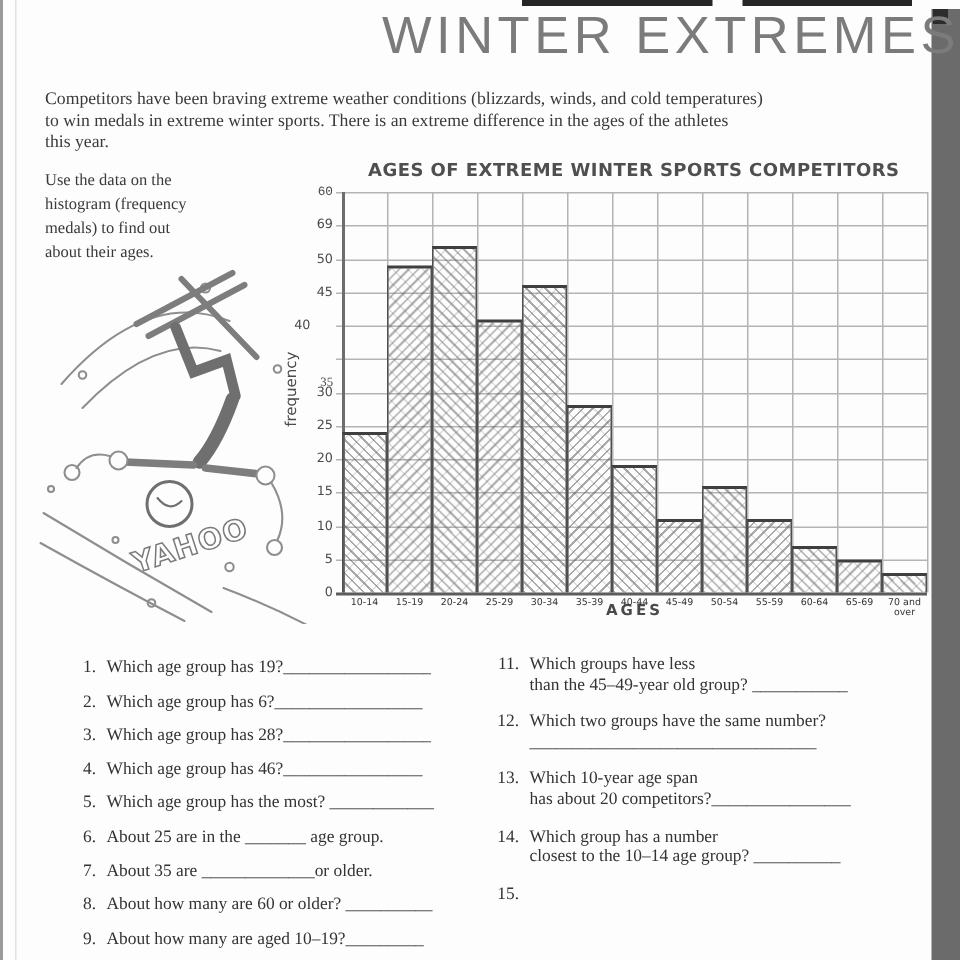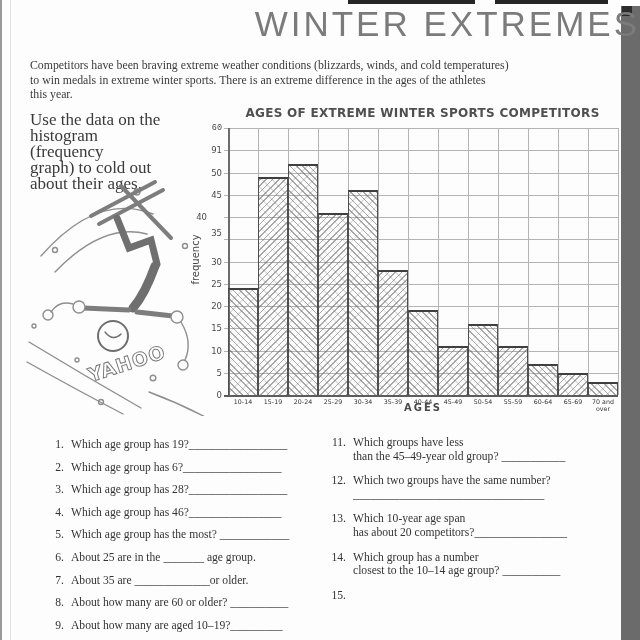--- a/index.html
+++ b/index.html
@@ -15,21 +15,21 @@
   .artifact1{position:absolute;left:348px;top:0;width:127px;height:4px;background:#262626;}
   .artifact2{position:absolute;left:495px;top:0;width:113px;height:4px;background:#262626;}
 
   .page-title{
     position:absolute;left:75px;top:4px;width:565px;text-align:right;
     font-family:"Liberation Sans", sans-serif;font-size:35px;font-weight:400;
     letter-spacing:3px;color:#7b7b7b;
   }
   .intro{position:absolute;left:30px;top:58px;width:585px;font-size:11.8px;line-height:14.6px;color:#3a3a3a;}
   .intro div{white-space:nowrap;}
-  .instructions{position:absolute;left:30px;top:112px;width:135px;font-size:17px;line-height:16px;color:#3a3a3a;}
+  .instructions{position:absolute;left:30px;top:112px;width:135px;font-size:11px;line-height:16px;color:#3a3a3a;}
 
   .illustration{position:absolute;left:25px;top:176px;width:195px;height:240px;}
 
   
   .chart{position:absolute;left:185px;top:106px;width:437px;height:330px;}
   .chart-title{
     position:absolute;left:40px;top:0;width:395px;text-align:center;
     font-family:"DejaVu Sans", sans-serif;font-size:12px;font-weight:700;
     letter-spacing:.3px;color:#4f4f4f;
   }
@@ -89,21 +89,21 @@
 
 <div class="page-title">WINTER EXTREMES</div>
 <div class="intro">
     <div>Competitors have been braving extreme weather conditions (blizzards, winds, and cold temperatures)</div>
     <div>to win medals in extreme winter sports. There is an extreme difference in the ages of the athletes</div>
     <div>this year.</div>
   </div>
 <div class="instructions">
     <div>Use the data on the</div>
     <div>histogram (frequency</div>
-    <div>graph) to cold out</div>
+    <div>medals) to find out</div>
     <div>about their ages.</div>
   </div>
 
 <div class="illustration">
   <svg width="195" height="240" viewBox="0 0 195 240">
     <g fill="none" stroke="#8e8e8e" stroke-width="1.4" stroke-linecap="round">
 
       <path d="M16,80 Q72,16 128,38"></path>
       <path d="M30,96 Q78,46 122,58"></path>
 
@@ -203,25 +203,25 @@
     <div class="xlab" style="left: 373px; top: 293px;">65-69</div>
     <div class="xlab" style="left: 403px; top: 293px;">70 and
 over</div>
     <div class="ylab-num" style="left: 15px; top: 284px;">0</div>
     <div class="ylab-num" style="left: 15px; top: 261.75px;">5</div>
     <div class="ylab-num" style="left: 15px; top: 239.5px;">10</div>
     <div class="ylab-num" style="left: 15px; top: 217.25px;">15</div>
     <div class="ylab-num" style="left: 15px; top: 195px;">20</div>
     <div class="ylab-num" style="left: 15px; top: 172.75px;">25</div>
     <div class="ylab-num" style="left: 15px; top: 150.5px;">30</div>
-    <div class="ylab-num" style="left: 15px; top: 122px;">35</div>
+    <div class="ylab-num" style="left: 15px; top: 143px; font-family: Liberation Serif, serif;">35</div>
     <div class="ylab-num" style="left: 0; top: 106px;">40</div>
     <div class="ylab-num" style="left: 15px; top: 83.75px;">45</div>
     <div class="ylab-num" style="left: 15px; top: 61.5px;">50</div>
-    <div class="ylab-num" style="left: 15px; top: 39.25px;">91</div>
+    <div class="ylab-num" style="left: 15px; top: 39.25px;">69</div>
     <div class="ylab-num" style="left: 15px; top: 17px; font-family: Liberation Mono, monospace;">60</div>
   </div>
 
 <div class="questions-left" id="qleft">
     <div class="q">
       <div class="num">1.</div>
       <div>
         <div class="q-line">Which age group has 19?_________________</div>
       </div>
     </div>

